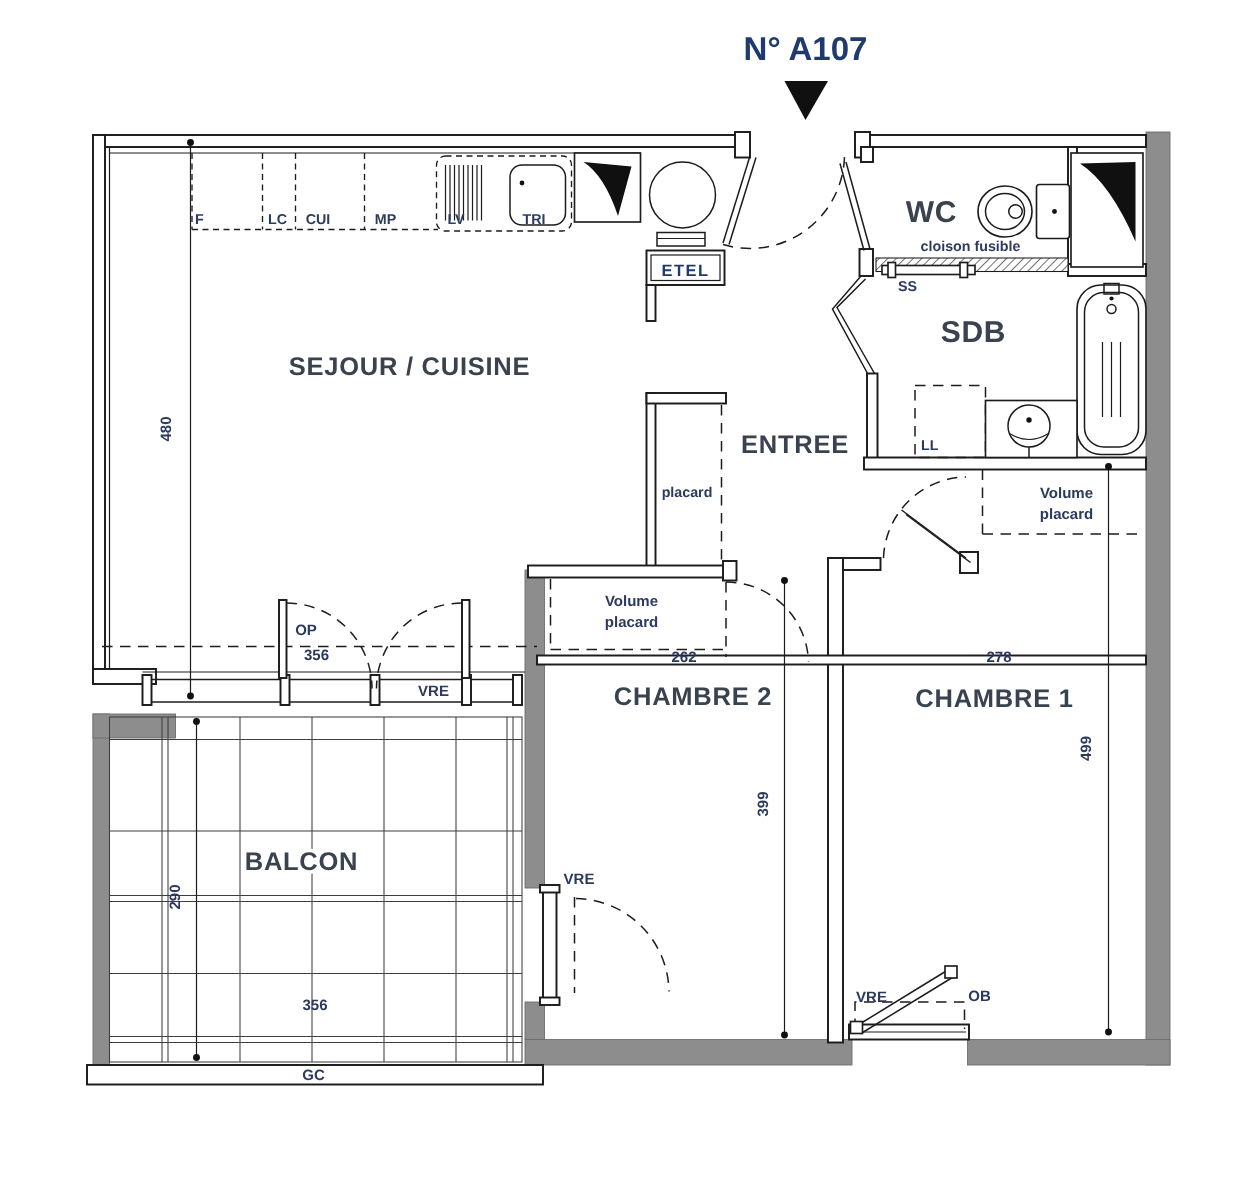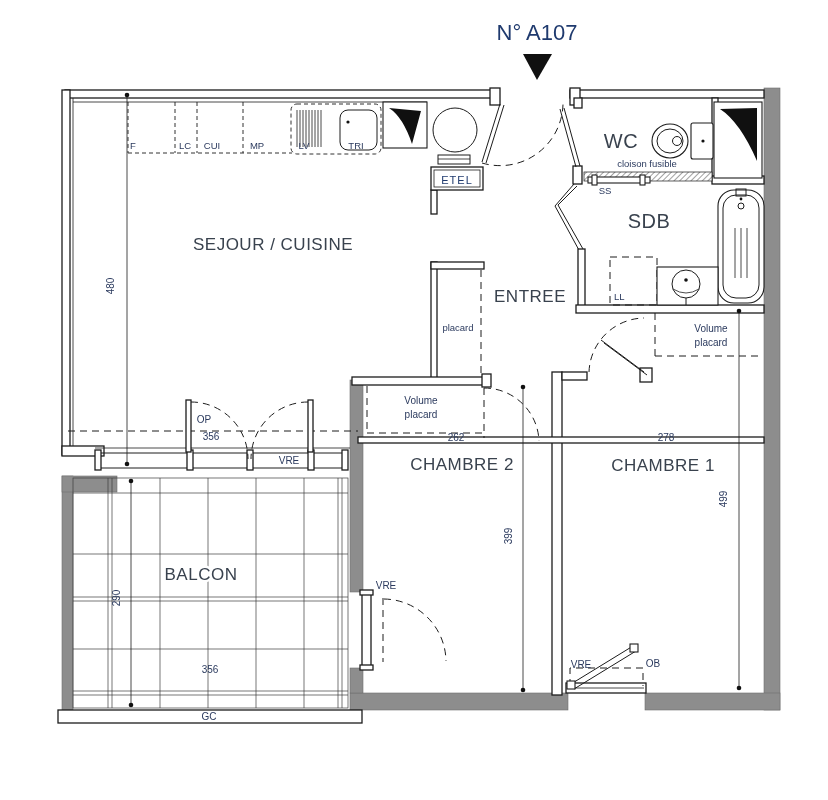--- a/index.html
+++ b/index.html
@@ -1,17 +1,17 @@
 <!DOCTYPE html>
 <html><head>
 <meta charset="utf-8">
 <style>
   html,body{margin:0;padding:0;background:#ffffff;}
   .stage{position:relative;width:828px;height:800px;background:#fff;overflow:hidden;
-         font-family:"Liberation Sans", sans-serif;}
+         font-family:"Liberation Sans", sans-serif;font-weight:bold;}
   svg{display:block}
   
   .wall{fill:#ffffff;stroke:#1c1c1c;stroke-width:1.3;}
   .gwall{fill:#8d8d8d;stroke:#6e6e6e;stroke-width:0.6;}
   .ln{stroke:#1c1c1c;stroke-width:1;fill:none;}
   .thin{stroke-width:0.8;}
   .fix{fill:#ffffff;stroke:#1c1c1c;stroke-width:1.1;}
   .dash{stroke:#1c1c1c;stroke-width:1;fill:none;stroke-dasharray:7 5;}
   .dashsm{stroke:#1c1c1c;stroke-width:0.9;fill:none;stroke-dasharray:4 3;}
   .grid{stroke:#3d3d3d;stroke-width:0.7;fill:none;}

